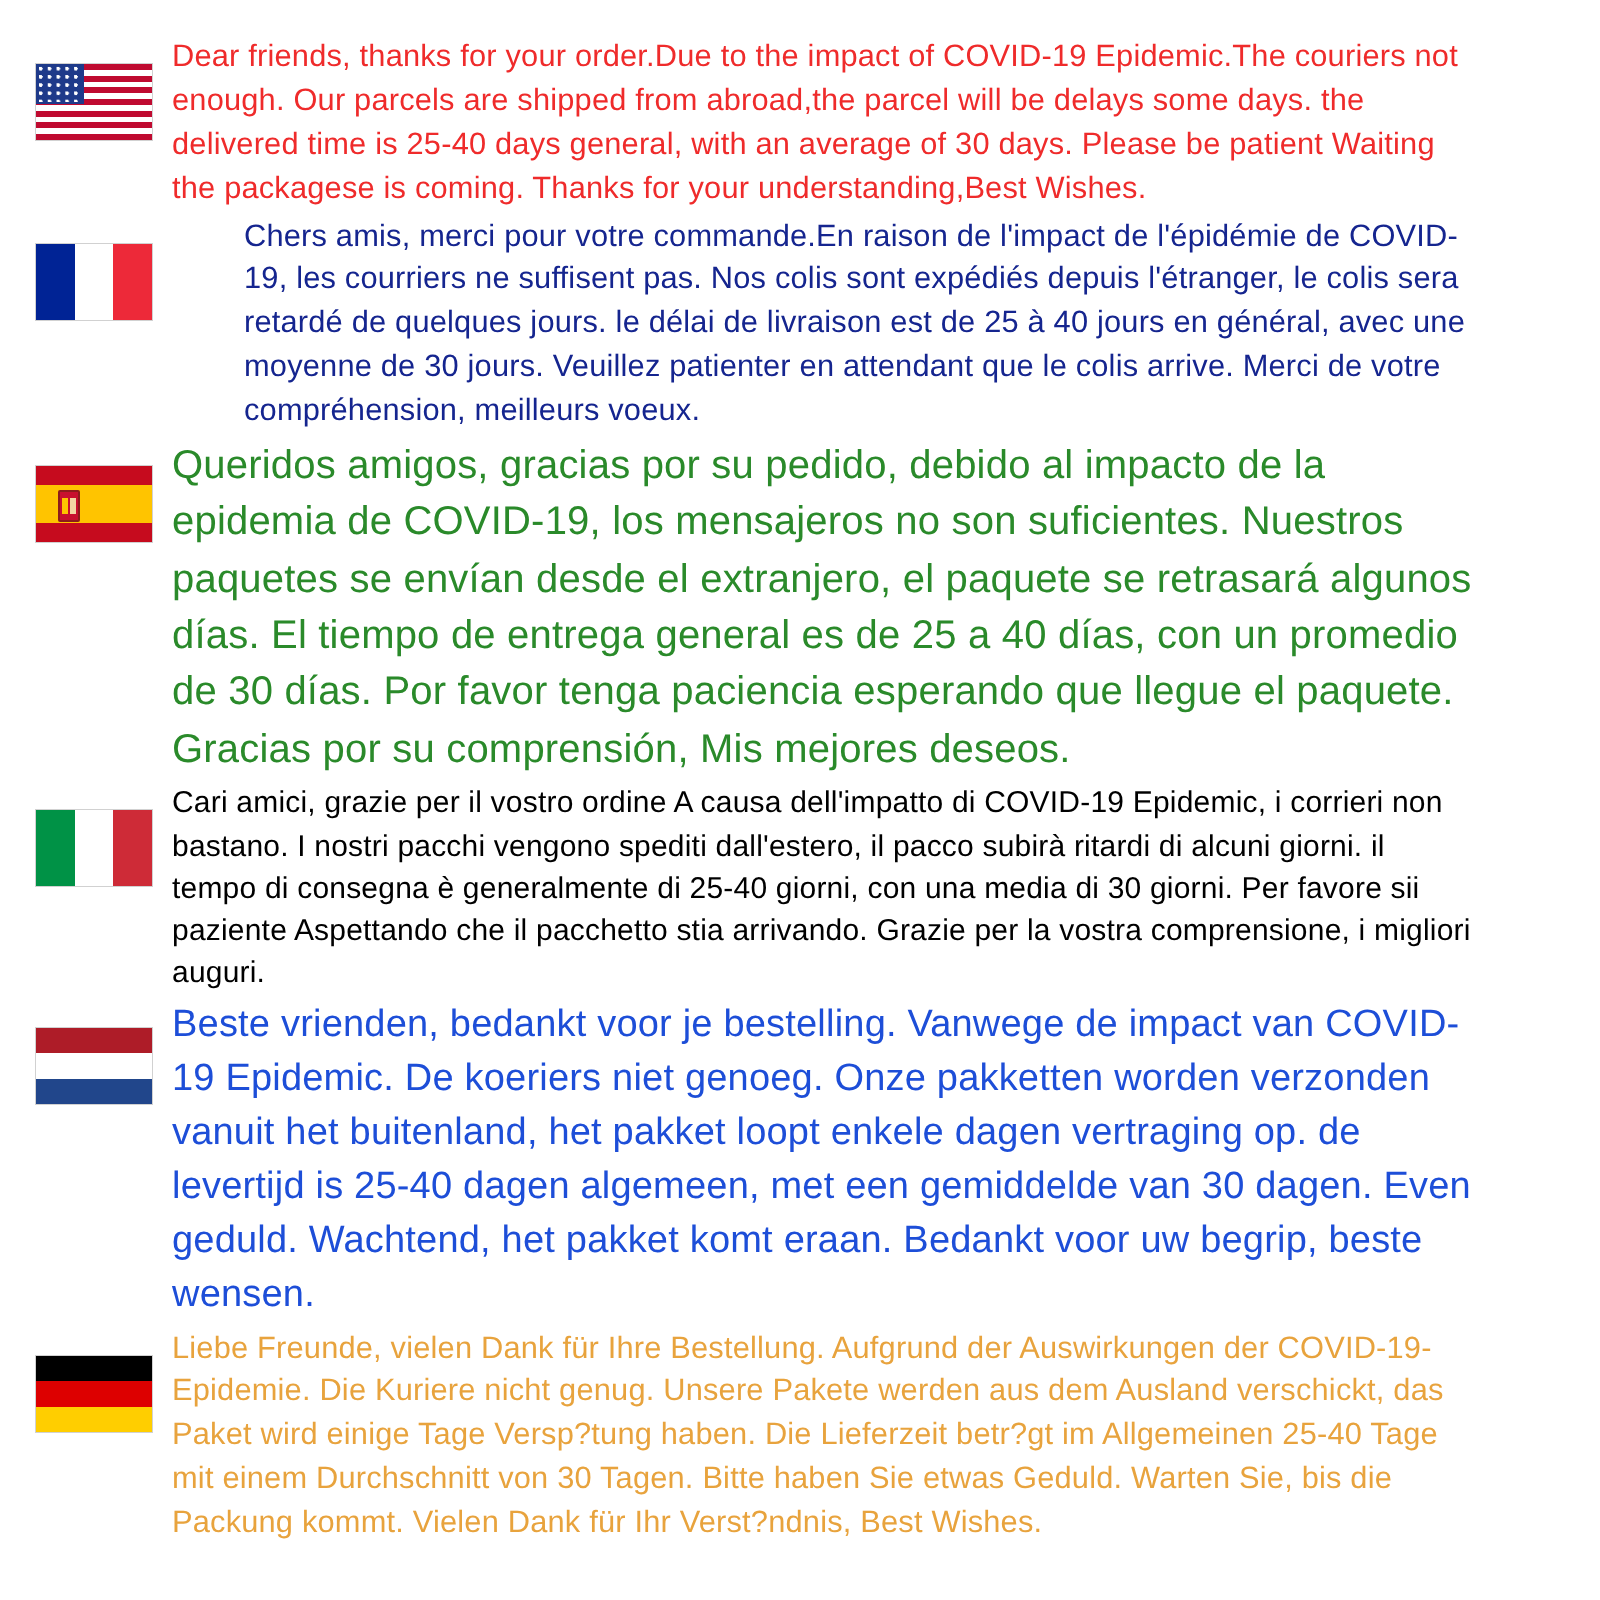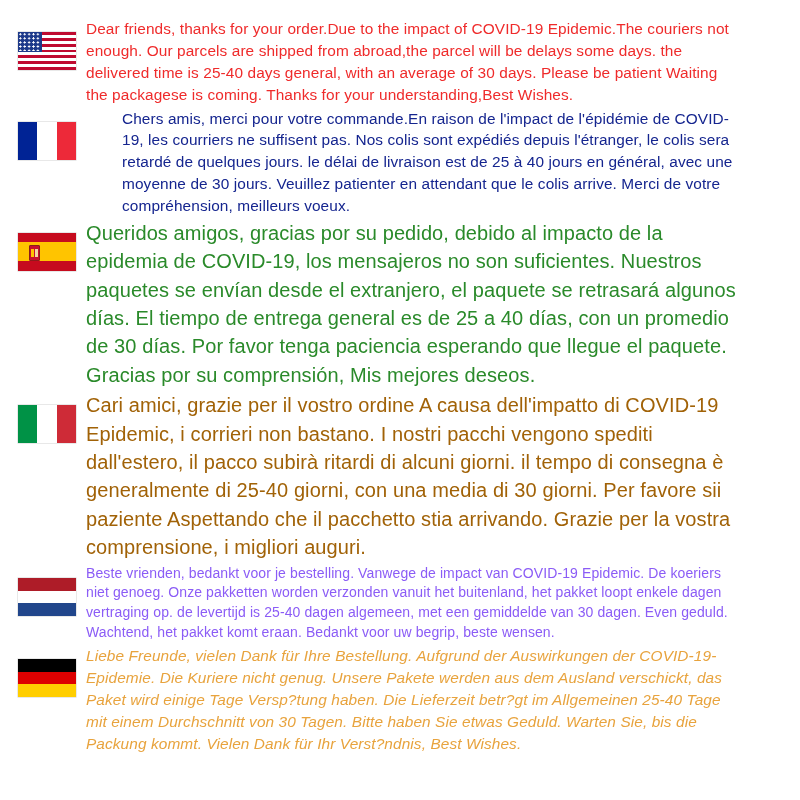--- a/index.html
+++ b/index.html
@@ -45,23 +45,23 @@
     flex: 1;
     font-size: 15.2px;
     line-height: 1.42;
     letter-spacing: 0.1px;
   }
 
   
   .t-en { color: #ef2b2b; font-size: 15.4px; }
   .t-fr { color: #15258f; font-size: 15.4px; margin-left: 36px; }
   .t-es { color: #2a8a2a; font-size: 20px; }
-  .t-it { color: #a16207; font-size: 20px; }
-  .t-nl { color: #8b5cf6; font-size: 14px; }
-  .t-de { color: #e8a33d; font-size: 15.4px; font-style: italic; }
+  .t-it { color: #000000; font-size: 15px; }
+  .t-nl { color: #1d4ed8; font-size: 19px; }
+  .t-de { color: #e8a33d; font-size: 15.4px; }
 
   
 
   
   .flag-us { background: #ffffff; }
   .flag-us .stripes {
     position: absolute; inset: 0;
     background: repeating-linear-gradient(
       to bottom,
       #bf0a30 0, #bf0a30 2.92px,

